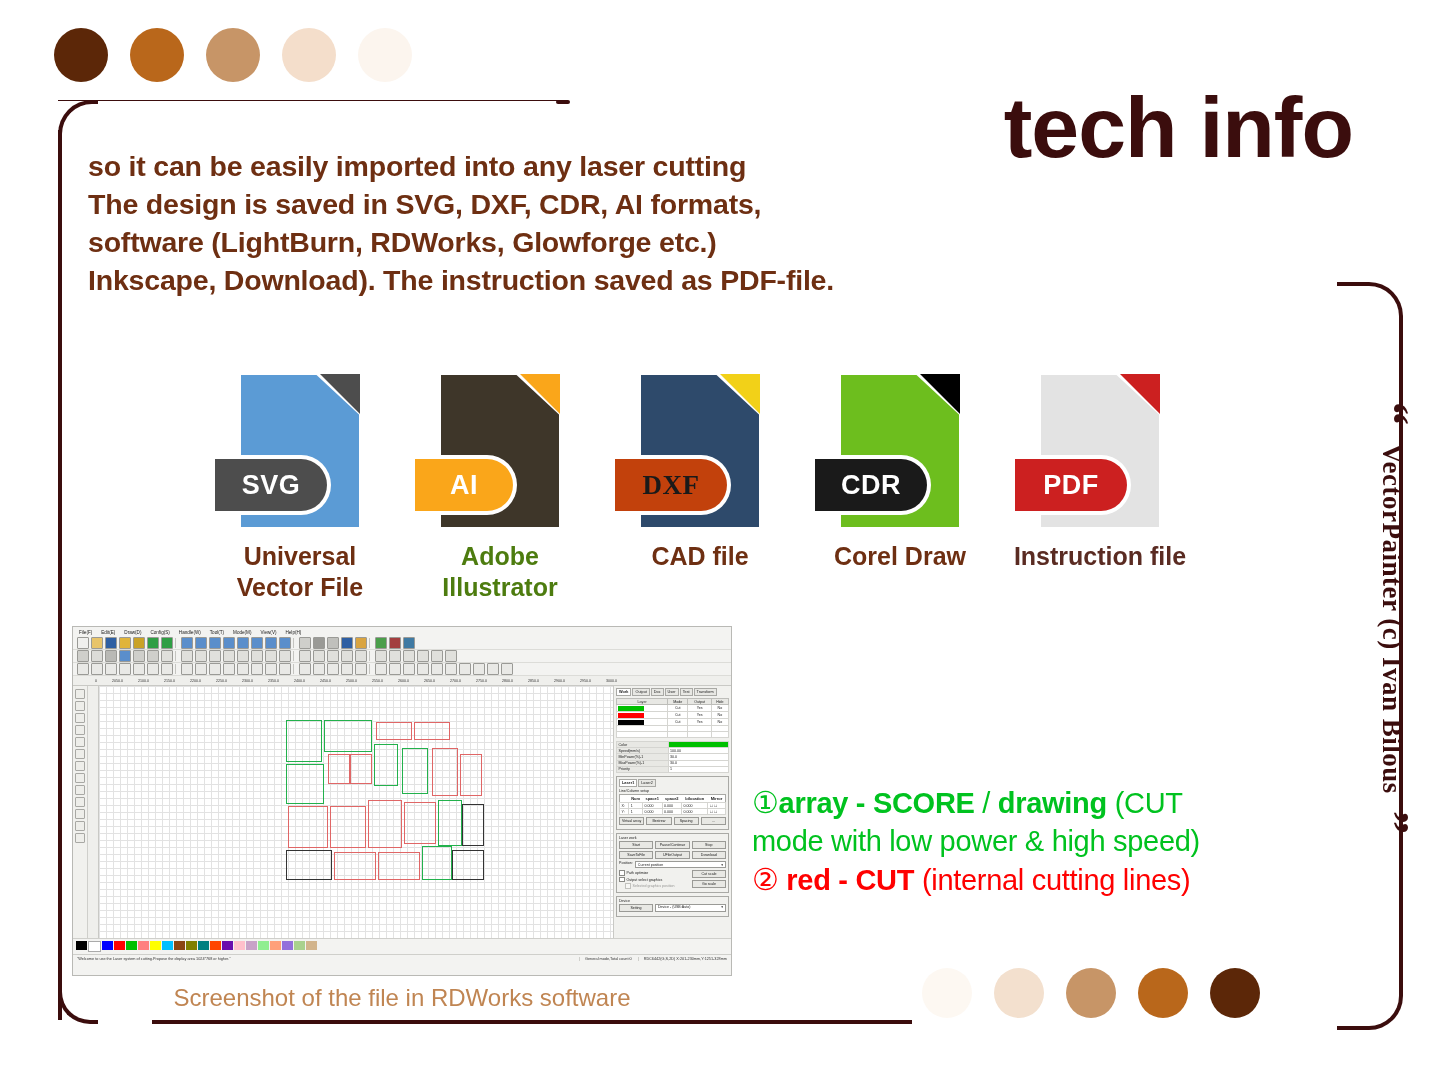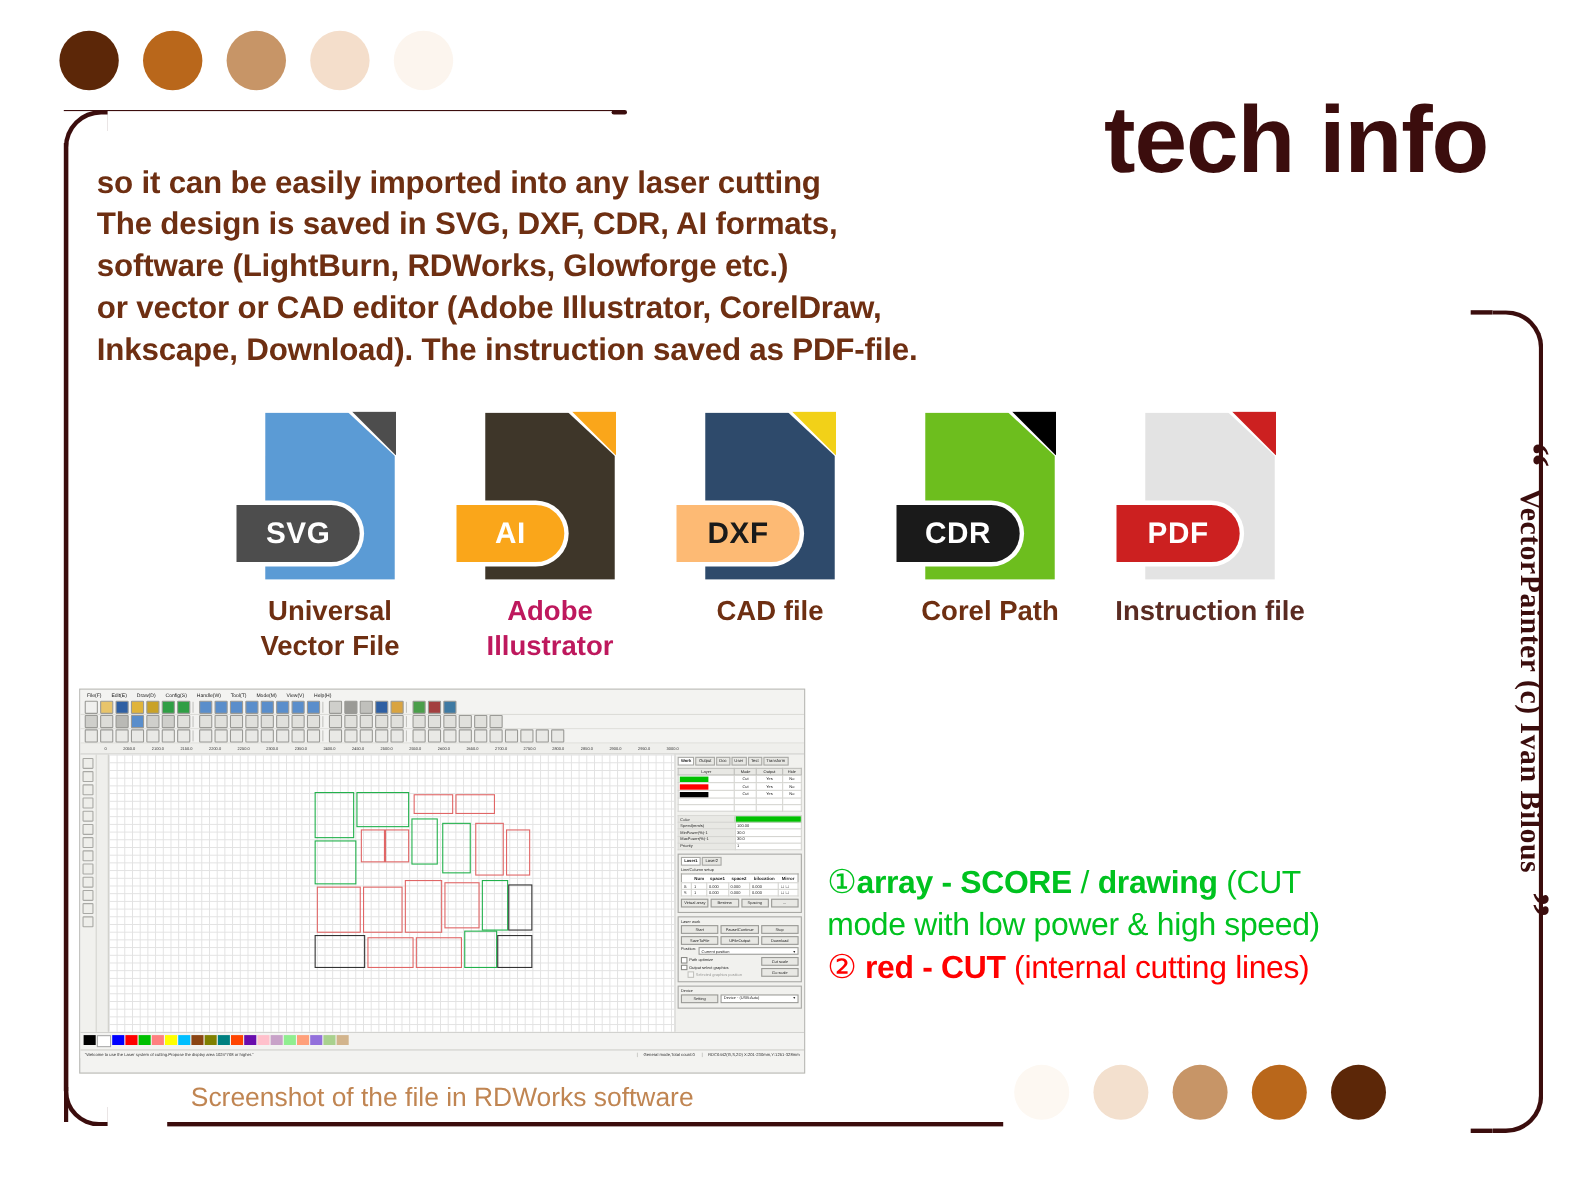--- a/index.html
+++ b/index.html
@@ -162,21 +162,20 @@
   <div class="frame-right"></div>
   <div class="frame-right-topcap"></div>
   <div class="frame-right-botcap"></div>
 
   <div class="headline">tech info</div>
 
   <div class="intro">
     <div>so it can be easily imported into any laser cutting</div>
     <div>The design is saved in SVG, DXF, CDR, AI formats,</div>
     <div>software (LightBurn, RDWorks, Glowforge etc.)</div>
-    <div>or vector or CAD editor (Adobe Illustrator, CorelDraw,</div>
     <div>Inkscape, Download). The instruction saved as PDF-file.</div>
   </div>
 
   <div class="icons" id="icon-row">
       <div class="icon-cell">
         <div class="file-ico">
           <div class="file-body" style="background: rgb(91, 155, 213); clip-path: polygon(0px 0px, 64% 0px, 100% 26%, 100% 100%, 0px 100%);"></div>
           <div class="file-fold" style="right: -1px; top: -1px; width: 40px; height: 40px; background: rgb(77, 77, 77); clip-path: polygon(0px 0px, 100% 100%, 100% 0px);"></div>
           <div class="badge" style="background: rgb(77, 77, 77); color: rgb(255, 255, 255);">SVG</div>
         </div>
@@ -184,43 +183,43 @@
           <div>Universal</div>
           <div>Vector File</div>
         </div>
       </div>
       <div class="icon-cell">
         <div class="file-ico">
           <div class="file-body" style="background: rgb(62, 54, 41); clip-path: polygon(0px 0px, 64% 0px, 100% 26%, 100% 100%, 0px 100%);"></div>
           <div class="file-fold" style="right: -1px; top: -1px; width: 40px; height: 40px; background: rgb(250, 166, 26); clip-path: polygon(0px 0px, 100% 100%, 100% 0px);"></div>
           <div class="badge narrow" style="background: rgb(250, 166, 26); color: rgb(255, 255, 255);">AI</div>
         </div>
-        <div class="ico-label" style="color: #be185d;">
+        <div class="ico-label" style="color: #4d7c0f;">
           <div>Adobe</div>
           <div>Illustrator</div>
         </div>
       </div>
       <div class="icon-cell">
         <div class="file-ico">
           <div class="file-body" style="background: rgb(46, 74, 107); clip-path: polygon(0px 0px, 64% 0px, 100% 26%, 100% 100%, 0px 100%);"></div>
           <div class="file-fold" style="right: -1px; top: -1px; width: 40px; height: 40px; background: rgb(242, 209, 24); clip-path: polygon(0px 0px, 100% 100%, 100% 0px);"></div>
-          <div class="badge" style="background: #fdba74; color: rgb(26, 26, 26);">DXF</div>
+          <div class="badge" style="background: #c2410c; color: rgb(26, 26, 26); font-family: Liberation Serif, serif;">DXF</div>
         </div>
         <div class="ico-label" style="color: rgb(110, 47, 18);">
           <div>CAD file</div>
         </div>
       </div>
       <div class="icon-cell">
         <div class="file-ico">
           <div class="file-body" style="background: rgb(109, 190, 30); clip-path: polygon(0px 0px, 64% 0px, 100% 26%, 100% 100%, 0px 100%);"></div>
           <div class="file-fold" style="right: -1px; top: -1px; width: 40px; height: 40px; background: rgb(0, 0, 0); clip-path: polygon(0px 0px, 100% 100%, 100% 0px);"></div>
           <div class="badge" style="background: rgb(26, 26, 26); color: rgb(255, 255, 255);">CDR</div>
         </div>
         <div class="ico-label" style="color: rgb(110, 47, 18);">
-          <div>Corel Path</div>
+          <div>Corel Draw</div>
         </div>
       </div>
       <div class="icon-cell">
         <div class="file-ico">
           <div class="file-body" style="background: rgb(227, 227, 227); clip-path: polygon(0px 0px, 64% 0px, 100% 26%, 100% 100%, 0px 100%);"></div>
           <div class="file-fold" style="right: -1px; top: -1px; width: 40px; height: 40px; background: rgb(204, 32, 32); clip-path: polygon(0px 0px, 100% 100%, 100% 0px);"></div>
           <div class="badge" style="background: rgb(204, 32, 32); color: rgb(255, 255, 255);">PDF</div>
         </div>
         <div class="ico-label" style="color: rgb(90, 43, 34);">
           <div>Instruction file</div>

